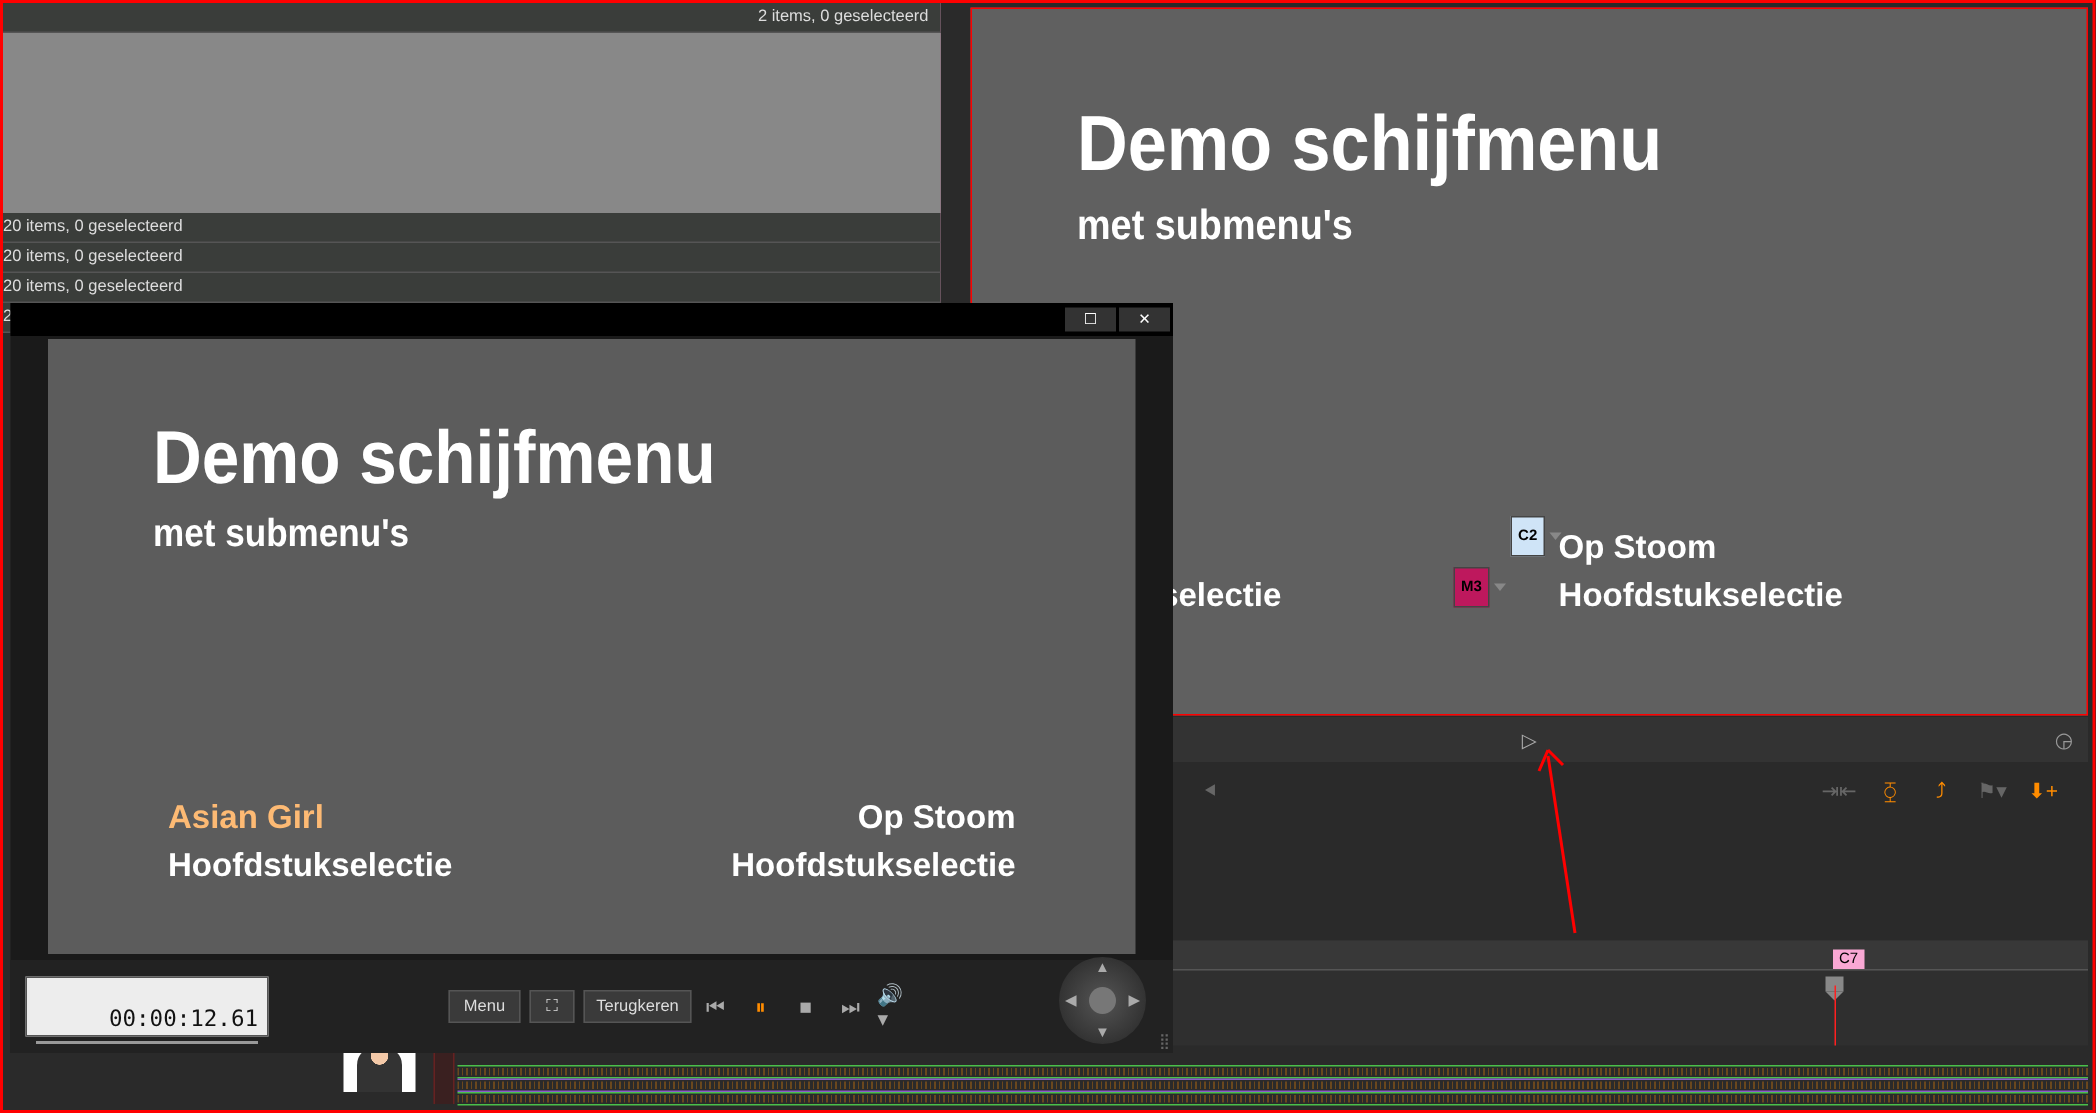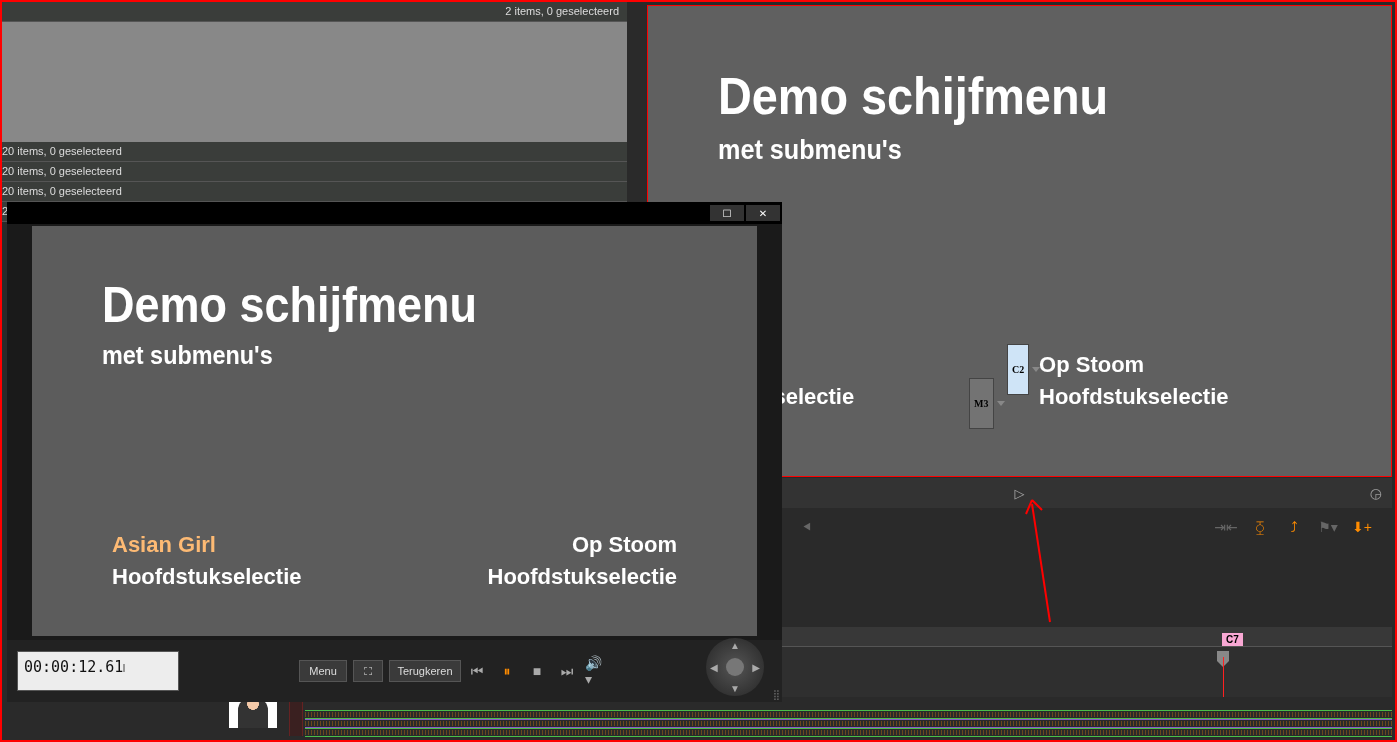--- a/index.html
+++ b/index.html
@@ -11,23 +11,23 @@
   .bin-bottom-row { height: 20px; border-bottom: 1px solid #555; text-align: left; padding-right: 8px; font-size: 11px; color: #ddd; line-height: 18px; background: #3a3d3a; }
   
   .right-preview { position: absolute; left: 645px; top: 3px; right: 3px; height: 472px; background: #606060; border: 1px solid red; padding: 60px 70px; display: flex; flex-direction: column; }
   .preview-title { color: #fff; font-size: 52px; font-weight: 900; font-stretch: condensed; transform: scaleX(0.9); transform-origin: left; }
   .preview-subtitle { color: #fff; font-size: 28px; font-weight: 900; margin-top: 8px; transform: scaleX(0.9); transform-origin: left; }
   .preview-menu-items { position: absolute; bottom: 60px; left: 0; right: 0; display: flex; justify-content: space-around; padding: 0 70px; }
   .preview-menu-col { text-align: left; }
   .preview-menu-item { color: #fff; font-size: 22px; font-weight: 900; margin-bottom: 6px; }
   .preview-menu-item.partial { overflow: hidden; }
   
-  .marker-badge { display: inline-block; padding: 19px 4px; font-size: 10px; font-weight: bold; border: 1px solid #444; vertical-align: middle; margin-right: 2px; font-family: Liberation Serif, serif; }
+  .marker-badge { display: inline-block; padding: 7px 4px; font-size: 10px; font-weight: bold; border: 1px solid #444; vertical-align: middle; margin-right: 2px; }
   .marker-c2 { background: #cfe4f7; color: #000; }
-  .marker-m3 { background: #737373; color: #000; }
+  .marker-m3 { background: #be185d; color: #000; }
   .marker-dropdown { display: inline-block; width: 0; height: 0; border-left: 4px solid transparent; border-right: 4px solid transparent; border-top: 5px solid #888; margin-left: 1px; vertical-align: middle; }
   
   .right-preview-bottom-bar { position: absolute; left: 645px; top: 476px; right: 3px; height: 30px; background: #333; display: flex; align-items: center; justify-content: center; }
   .play-triangle { color: #aaa; font-size: 13px; }
   .squirrel-icon { position: absolute; right: 10px; color: #999; font-size: 14px; }
   
   .toolbar-row { position: absolute; left: 645px; top: 510px; right: 3px; height: 30px; background: #2a2a2a; display: flex; align-items: center; padding: 0 10px; }
   .toolbar-icon { width: 28px; height: 22px; margin-right: 6px; display: flex; align-items: center; justify-content: center; color: #666; font-size: 14px; }
   .toolbar-spacer { flex: 1; }
   .toolbar-icon.active { color: #ff8c00; }
@@ -41,21 +41,21 @@
   .titlebar-btn { width: 34px; height: 16px; background: #333; margin-left: 2px; display: flex; align-items: center; justify-content: center; color: #fff; font-size: 10px; }
   .player-content { position: relative; margin: 2px 25px 2px 25px; height: 410px; background: #5c5c5c; padding: 50px 70px; }
   .player-title { color: #fff; font-size: 50px; font-weight: 900; transform: scaleX(0.9); transform-origin: left; }
   .player-subtitle { color: #fff; font-size: 26px; font-weight: 900; margin-top: 6px; transform: scaleX(0.9); transform-origin: left; }
   .player-menu-items { position: absolute; bottom: 40px; left: 0; right: 0; display: flex; justify-content: space-between; padding: 0 80px; }
   .player-menu-col { }
   .player-menu-item { color: #fff; font-size: 22px; font-weight: 900; margin-bottom: 6px; }
   .player-menu-item.highlighted { color: #fdba74; }
   
   .player-controls { position: absolute; bottom: 0; left: 0; right: 0; height: 62px; background: #222; display: flex; align-items: center; padding: 0 10px; }
-  .timecode-box { width: 162px; height: 40px; background: #ededed; border: 1px solid #555; display: flex; flex-direction: row; padding: 6px 6px; margin-right: 120px; }
+  .timecode-box { width: 162px; height: 40px; background: #ededed; border: 1px solid #555; display: flex; flex-direction: column; padding: 18px 6px; margin-right: 120px; }
   .timecode-text { text-align: right; font-family: monospace; font-size: 15px; color: #111; }
   .timecode-slider { height: 8px; background: #ccc; border: 1px solid #999; margin-top: 6px; position: relative; }
   .timecode-slider-fill { position: absolute; left: 0; top: 0; height: 100%; width: 8%; background: #999; }
   
   .control-buttons { display: flex; gap: 4px; }
   .control-row { display: flex; gap: 6px; align-items: center; }
   .ctrl-btn { height: 22px; background: #3a3a3a; border: 1px solid #555; color: #ddd; font-size: 11px; display: flex; align-items: center; justify-content: center; cursor: pointer; }
   .ctrl-btn.menu { width: 48px; }
   .ctrl-btn.icon { width: 30px; }
   .ctrl-btn.return { width: 72px; }
@@ -76,21 +76,21 @@
   .thumbnail-figure { width: 30px; height: 30px; background: radial-gradient(circle at 50% 20%, #f4c9a8 20%, transparent 21%), linear-gradient(#333 0%,#333 100%); border-radius: 40% 40% 0 0; }
   .timeline-tracks { position: absolute; left: 300px; right: 0; top: 10px; height: 28px; }
   .track { height: 9px; position: relative; }
   .track.green { border-top: 1px solid #4abf4a; border-bottom: 1px solid #4abf4a; }
   .track.purple { border-top: 1px solid #8a5bc9; border-bottom: 1px solid #8a5bc9; }
   .waveform { position: absolute; top: 1px; bottom: 1px; left: 0; right: 0; background: repeating-linear-gradient(90deg, rgba(255,140,0,0.3) 0 1px, transparent 1px 3px); }
   
   .timeline-upper { position: absolute; left: 780px; top: 625px; right: 3px; height: 70px; background: #2f2f2f; }
   .timeline-ruler { height: 20px; background: #383838; border-bottom: 1px solid #555; }
   .marker-c7 { position: absolute; left: 440px; top: 2px; }
-  .marker-c7-badge { background: #f9a8d4; color: #000; padding: 1px 4px; font-size: 10px; font-weight: bold; }
+  .marker-c7-badge { background: #f9a8d4; color: #000; padding: 1px 4px; font-size: 10px; font-weight: normal; }
   .playhead { position: absolute; left: 441px; top: 30px; width: 0; height: 40px; border-left: 1px solid #ff2020; }
   .playhead-handle { position: absolute; left: 435px; top: 24px; width: 12px; height: 10px; background: #888; }
   .playhead-handle::after { content:''; position:absolute; left:0; top:10px; border-left:6px solid transparent; border-right:6px solid transparent; border-top:6px solid #888; }
   .vertical-red-bg { position: absolute; left: 284px; top: -4px; width: 14px; height: 40px; background: #3a2020; border-left: 1px solid #662222; border-right: 1px solid #662222; }
 </style>
 </head>
 <body>
 
 <div class="left-bin-panel">
   <div class="bin-row">2 items, 0 geselecteerd</div>

